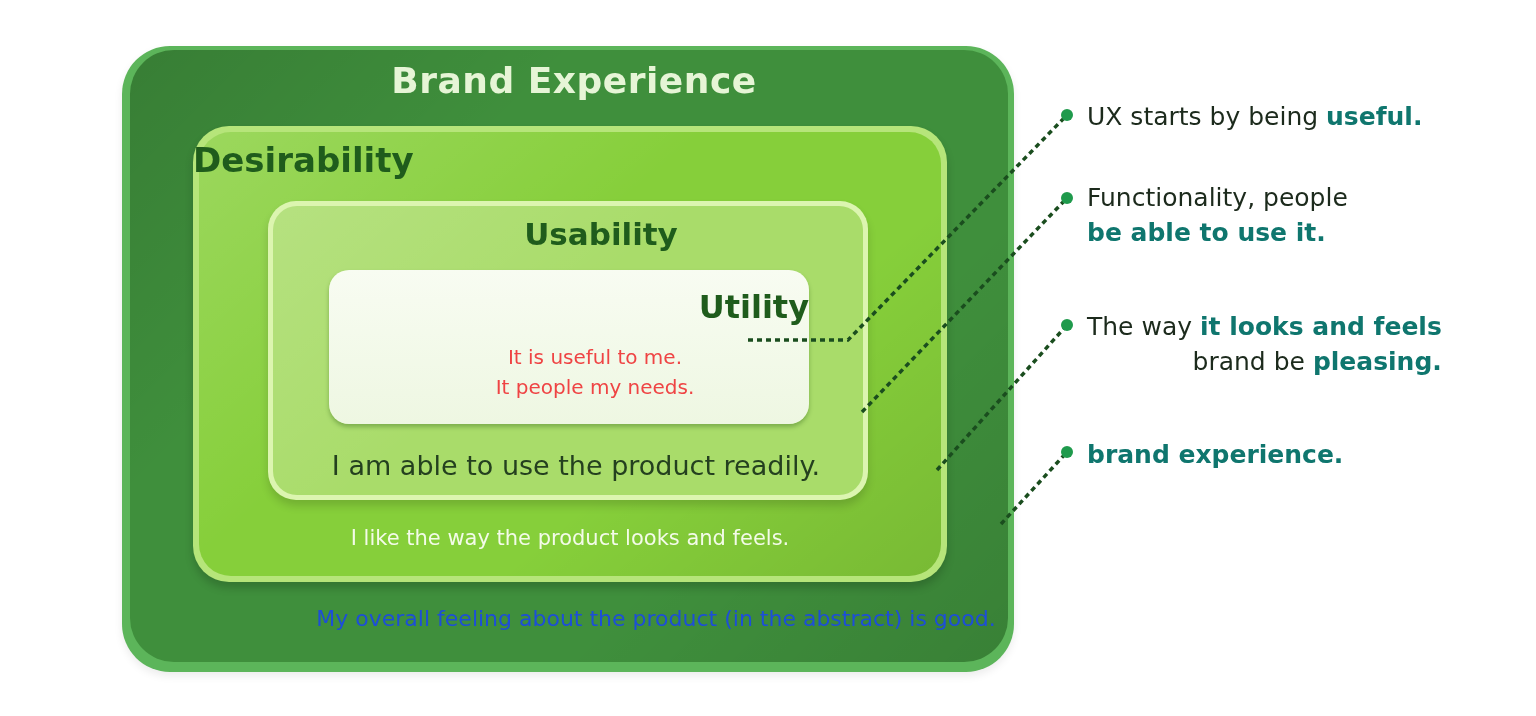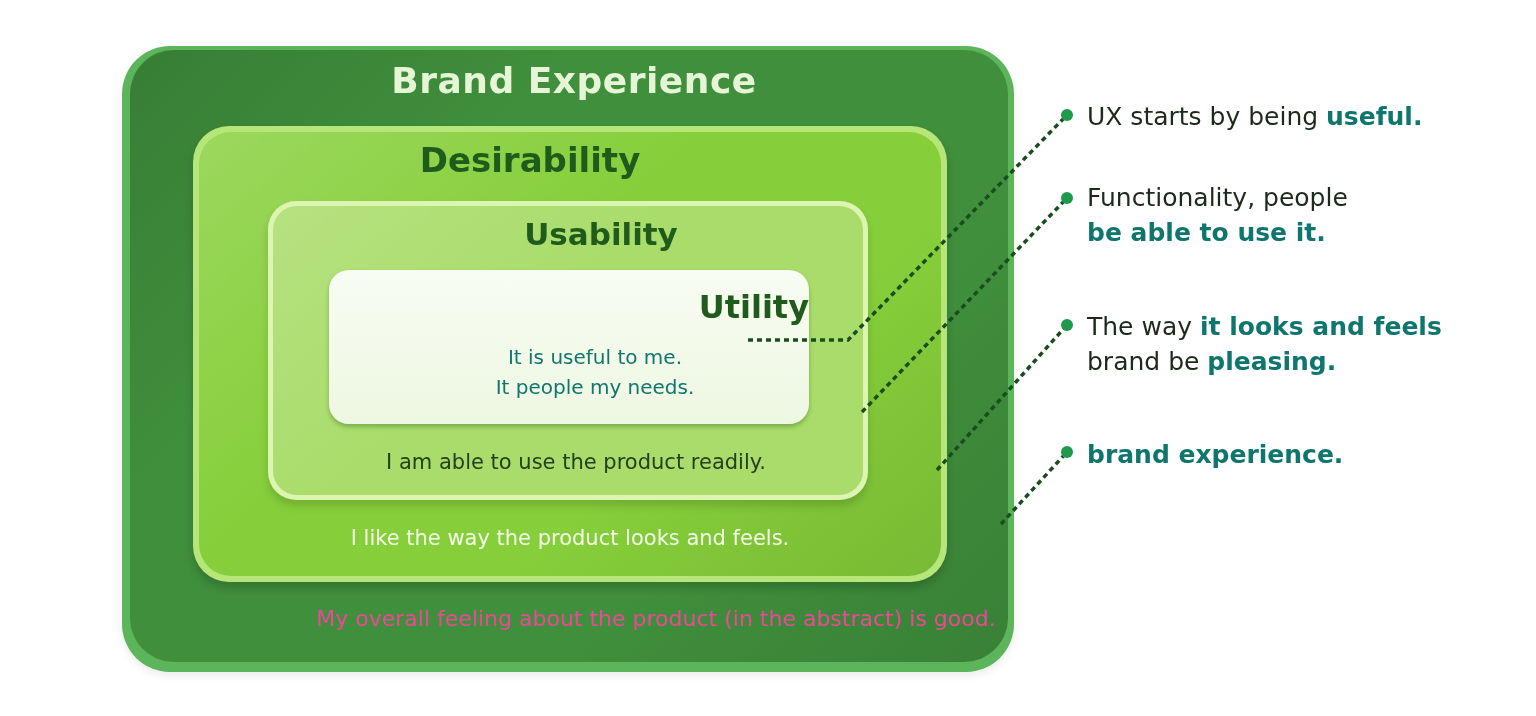--- a/index.html
+++ b/index.html
@@ -25,40 +25,40 @@
       linear-gradient(315deg, rgba(0,0,0,0.10) 0%, rgba(0,0,0,0) 30%),
       #3f8f3c;
   }
   #brand-title {
     left: 128px; top: 60px; width: 892px; text-align: center;
     font-size: 36px; font-weight: bold; color: #e6f5d6;
     letter-spacing: 0.5px;
   }
   #brand-desc {
     left: 122px; top: 606px; width: 1068px; text-align: center;
-    font-size: 22px; color: #ec4899;
+    font-size: 22px; color: #1d4ed8;
   }
 
   
   #desir {
     left: 193px; top: 126px; width: 754px; height: 456px;
     border-radius: 36px;
     background: #b6e57a;
     box-shadow: 0 6px 8px rgba(0,0,0,0.18);
   }
   #desir-inner {
     left: 199px; top: 132px; width: 742px; height: 444px;
     border-radius: 32px;
     background:
       linear-gradient(140deg, rgba(255,255,255,0.18) 0%, rgba(255,255,255,0) 40%),
       linear-gradient(320deg, rgba(0,0,0,0.10) 0%, rgba(0,0,0,0) 35%),
       #86cf3a;
   }
   #desir-title {
-    left: 193px; top: 140px; width: 674px; text-align: center;
+    left: 193px; top: 140px; width: 674px; text-align: left;
     font-size: 34px; font-weight: bold; color: #1f5c1c;
   }
   #desir-desc {
     left: 193px; top: 526px; width: 754px; text-align: center;
     font-size: 21px; color: #f3fbe8;
   }
 
   
   #usab {
     left: 268px; top: 201px; width: 600px; height: 299px;
@@ -72,37 +72,37 @@
     background:
       linear-gradient(140deg, rgba(255,255,255,0.15) 0%, rgba(255,255,255,0) 45%),
       #a9dc6a;
   }
   #usab-title {
     left: 268px; top: 216px; width: 600px; text-align: center;
     font-size: 31px; font-weight: bold; color: #1f5c1c; margin-left: 33px;
   }
   #usab-desc {
     left: 268px; top: 450px; width: 600px; text-align: center;
-    font-size: 21px; color: #24401f; padding-left: 16px;
+    font-size: 27px; color: #24401f; padding-left: 16px;
   }
 
   
   #util {
     left: 329px; top: 270px; width: 480px; height: 154px;
     border-radius: 20px;
     background: linear-gradient(180deg, #f8fcf2 0%, #eef7e2 100%);
     box-shadow: 0 3px 4px rgba(40,90,20,0.35);
   }
   #util-title {
     left: 329px; top: 288px; width: 480px; text-align: right;
     font-size: 32px; font-weight: bold; color: #1f5c1c;
   }
   #util-desc {
     left: 329px; top: 342px; width: 532px; text-align: center;
-    font-size: 20px; color: #0f766e; line-height: 30px;
+    font-size: 20px; color: #ef4444; line-height: 30px;
   }
 
   
   #connectors { position: absolute; left: 0; top: 0; }
 
   
   .note {
     position: absolute; left: 1087px;
     font-size: 25px; line-height: 35px; color: #1c2a1c;
   }
@@ -151,20 +151,20 @@
 
 <div class="note" style="top:99px;">
   <span>UX starts by being </span><b>useful.</b>
 </div>
 
 <div class="note" style="top:180px;">
   <div><span>Functionality, people</span></div>
   <div><b>be able to use it.</b></div>
 </div>
 
-<div class="note" style="top:309px;">
+<div class="note" style="top:309px;text-align:right;">
   <div><span>The way </span><b>it looks and feels</b></div>
   <div><span>brand be </span><b>pleasing.</b></div>
 </div>
 
 <div class="note" style="top:437px;">
   <div><b>brand experience.</b></div>
 </div>
 
 </body></html>

